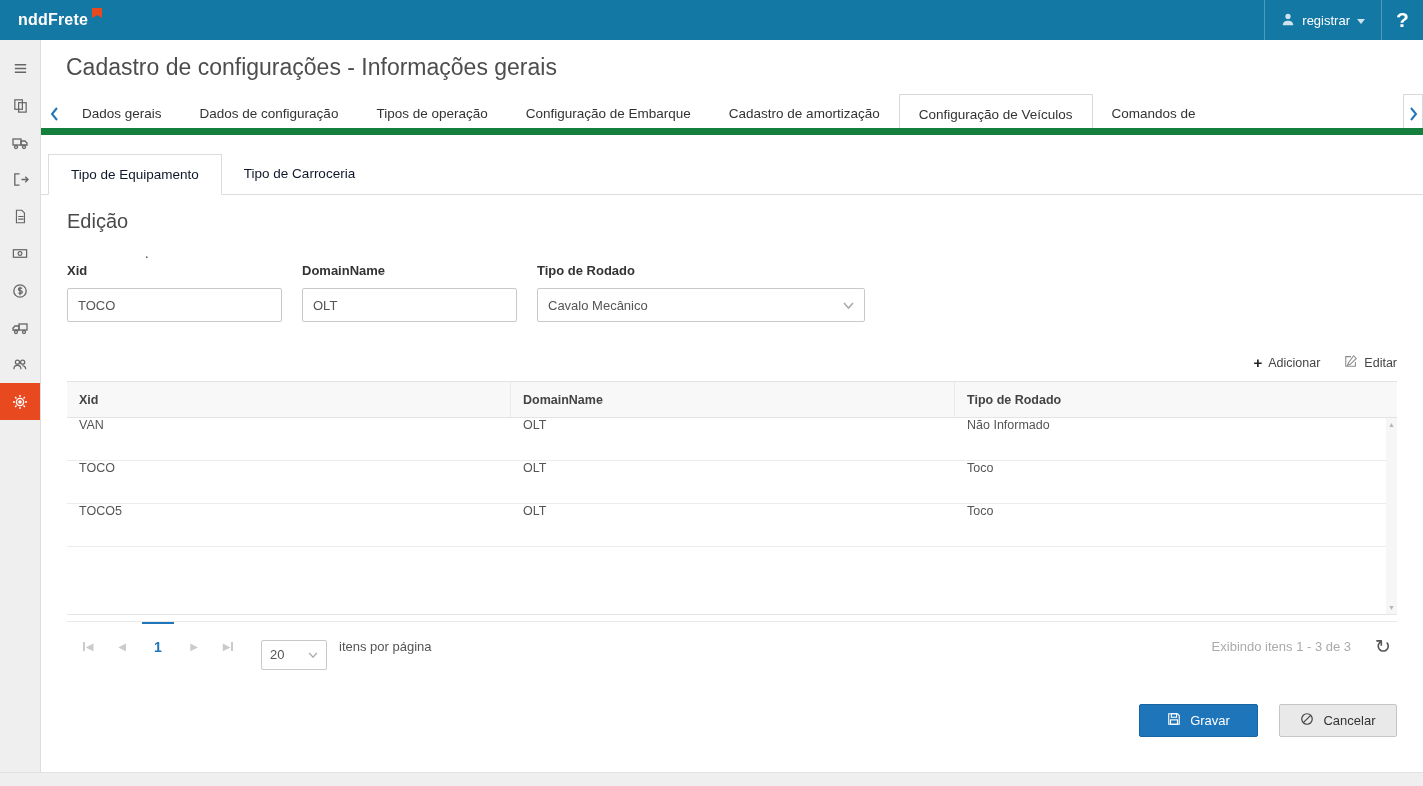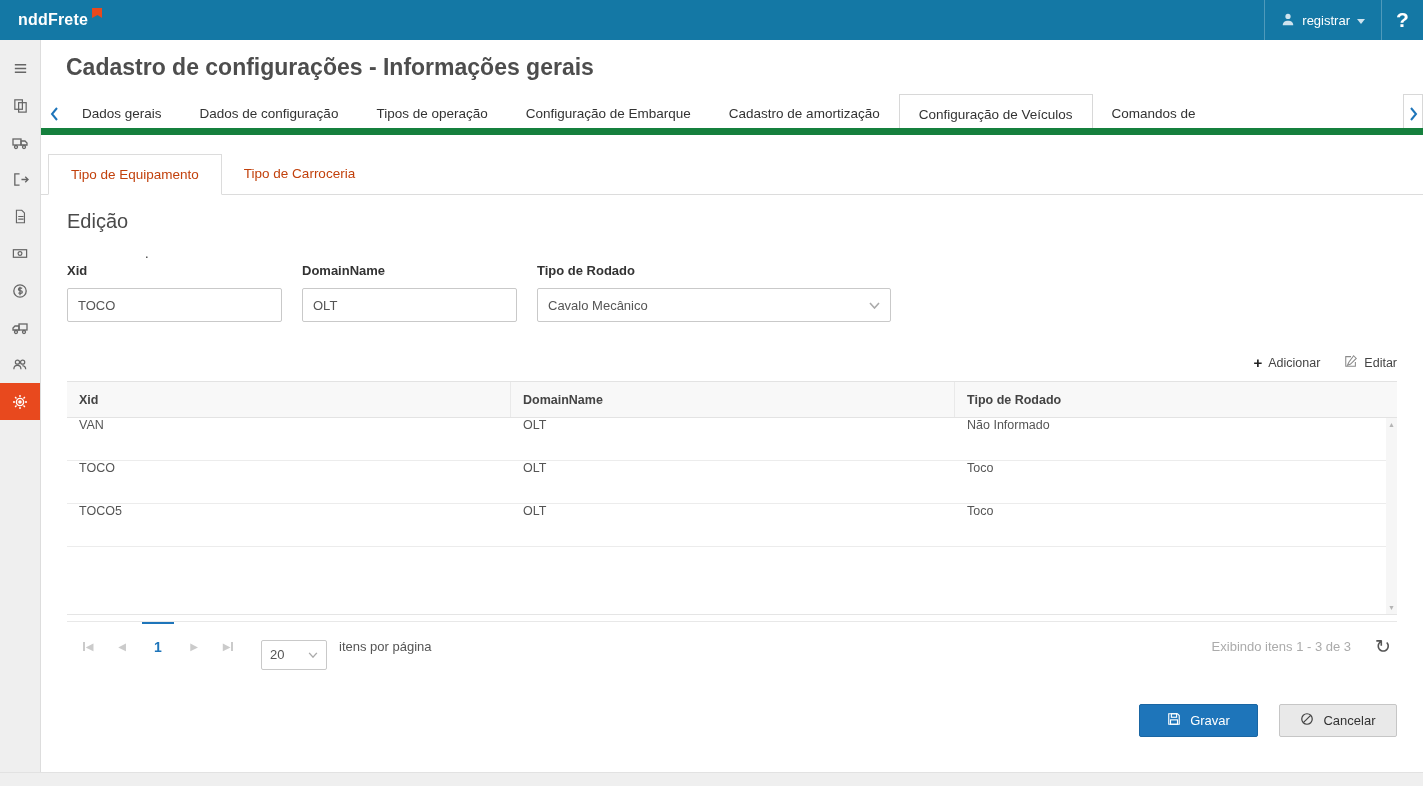--- a/index.html
+++ b/index.html
@@ -17,43 +17,43 @@
   .user-box { display:flex; align-items:center; gap:7px; padding:0 16px; border-left:1px solid rgba(255,255,255,.25); font-size:13px; cursor:pointer; }
   .help-box { display:flex; align-items:center; justify-content:center; width:42px; border-left:1px solid rgba(255,255,255,.25); font-size:21px; font-weight:bold; cursor:pointer; }
   .caret-down { width:0; height:0; border-left:4px solid transparent; border-right:4px solid transparent; border-top:5px solid #cfe3ee; margin-top:2px; }
   
   .sidebar { position:absolute; top:40px; left:0; width:41px; bottom:0; background:#efefef; border-right:1px solid #ddd; padding-top:10px; }
   .side-item { width:40px; height:37px; display:flex; align-items:center; justify-content:center; color:#666; cursor:pointer; }
   .side-item svg { display:block; }
   .side-item.active { background:#e8491e; color:#fff; }
   
   .main { position:absolute; top:40px; left:41px; right:0; bottom:0; background:#fff; }
-  .page-header { padding:14px 0 0 25px;font-weight:bold; }
+  .page-header { padding:14px 0 0 25px; }
   .page-title { font-size:23px; color:#4d4d4d; }
   .page-sub { font-size:12px; color:#a8a8a8; margin-top:7px; }
   
   .tabstrip { position:relative; margin-top:13px; height:41px; border-bottom:7px solid #15803d; display:flex; align-items:flex-start; padding:0 20px 0 4px; overflow:hidden; white-space:nowrap; }
   .tab-scroll-left { width:18px; height:40px; display:flex; align-items:center; justify-content:center; cursor:pointer; flex:0 0 auto; }
   .tab { height:40px; line-height:40px; padding:0 19px; font-size:13.5px; color:#333; cursor:pointer; flex:0 0 auto; }
   .tab.active { background:#fff; border:1px solid #d8d8d8; border-bottom:1px solid #fff; height:41px; margin-bottom:-1px; line-height:39px; }
   .tab-scroll-right { position:absolute; right:0; top:0; width:20px; height:40px; border:1px solid #d8d8d8; background:#fff; display:flex; align-items:center; justify-content:center; cursor:pointer; }
   
   .subtabs { position:relative; margin:19px 0 0 0; height:41px; border-bottom:1px solid #dcdcdc; display:flex; align-items:flex-end; padding-left:7px; }
-  .subtab { height:40px; line-height:40px; padding:0 22px; font-size:13.5px; color:#c2410c; cursor:pointer;text-align:center; }
+  .subtab { height:40px; line-height:40px; padding:0 22px; font-size:13.5px; color:#0f172a; cursor:pointer;text-align:center; }
   .subtab.active { background:#fff; border:1px solid #dcdcdc; border-bottom:1px solid #fff; height:41px; margin-bottom:-1px; line-height:39px; }
   
   .content { padding:0 26px; }
   .section-title { font-size:20px; color:#4a4a4a; margin-top:15px; }
   .form-row { display:flex; gap:10px; margin-top:16px; }
   .field { position:relative; }
   .req-dot { height:12px; font-size:13px; color:#333; padding-left:78px; line-height:10px; }
   .req-dot.blank { visibility:hidden; }
   .field label { display:block; font-weight:bold; font-size:13px; color:#333; margin:2px 0 10px 0; }
   .textbox { width:215px; height:34px; border:1px solid #c9c9c9; border-radius:2px; padding:0 10px; font-size:13px; color:#555; font-family:inherit; background:#fff; }
-  .dropdown { width:354px; height:34px; border:1px solid #c9c9c9; border-radius:2px; background:#fff; display:flex; align-items:center; justify-content:space-between; padding:0 10px; font-size:13px; color:#555; cursor:pointer; }
+  .dropdown { width:328px; height:34px; border:1px solid #c9c9c9; border-radius:2px; background:#fff; display:flex; align-items:center; justify-content:space-between; padding:0 10px; font-size:13px; color:#555; cursor:pointer; }
   .dd-field { margin-left:10px; }
   
   .actions-row { display:flex; justify-content:flex-end; align-items:center; gap:24px; margin-top:32px; margin-bottom:10px; font-size:12.5px; color:#444; }
   .action-link { display:flex; align-items:center; gap:6px; cursor:pointer; }
   .plus-glyph { font-weight:bold; font-size:15px; color:#222; line-height:1; }
   
   .grid-header { display:flex; background:#f8f8f8; border-top:1px solid #e3e3e3; border-bottom:1px solid #e3e3e3; height:37px; align-items:center; font-weight:bold; font-size:12.5px; color:#444; }
   .gh-cell { padding-left:12px; height:100%; display:flex; align-items:center; border-right:1px solid #e9e9e9; }
   .gh-cell:last-child { border-right:none; }
   .col-1 { flex:0 0 444px; } .col-2 { flex:0 0 444px; } .col-3 { flex:1; }

